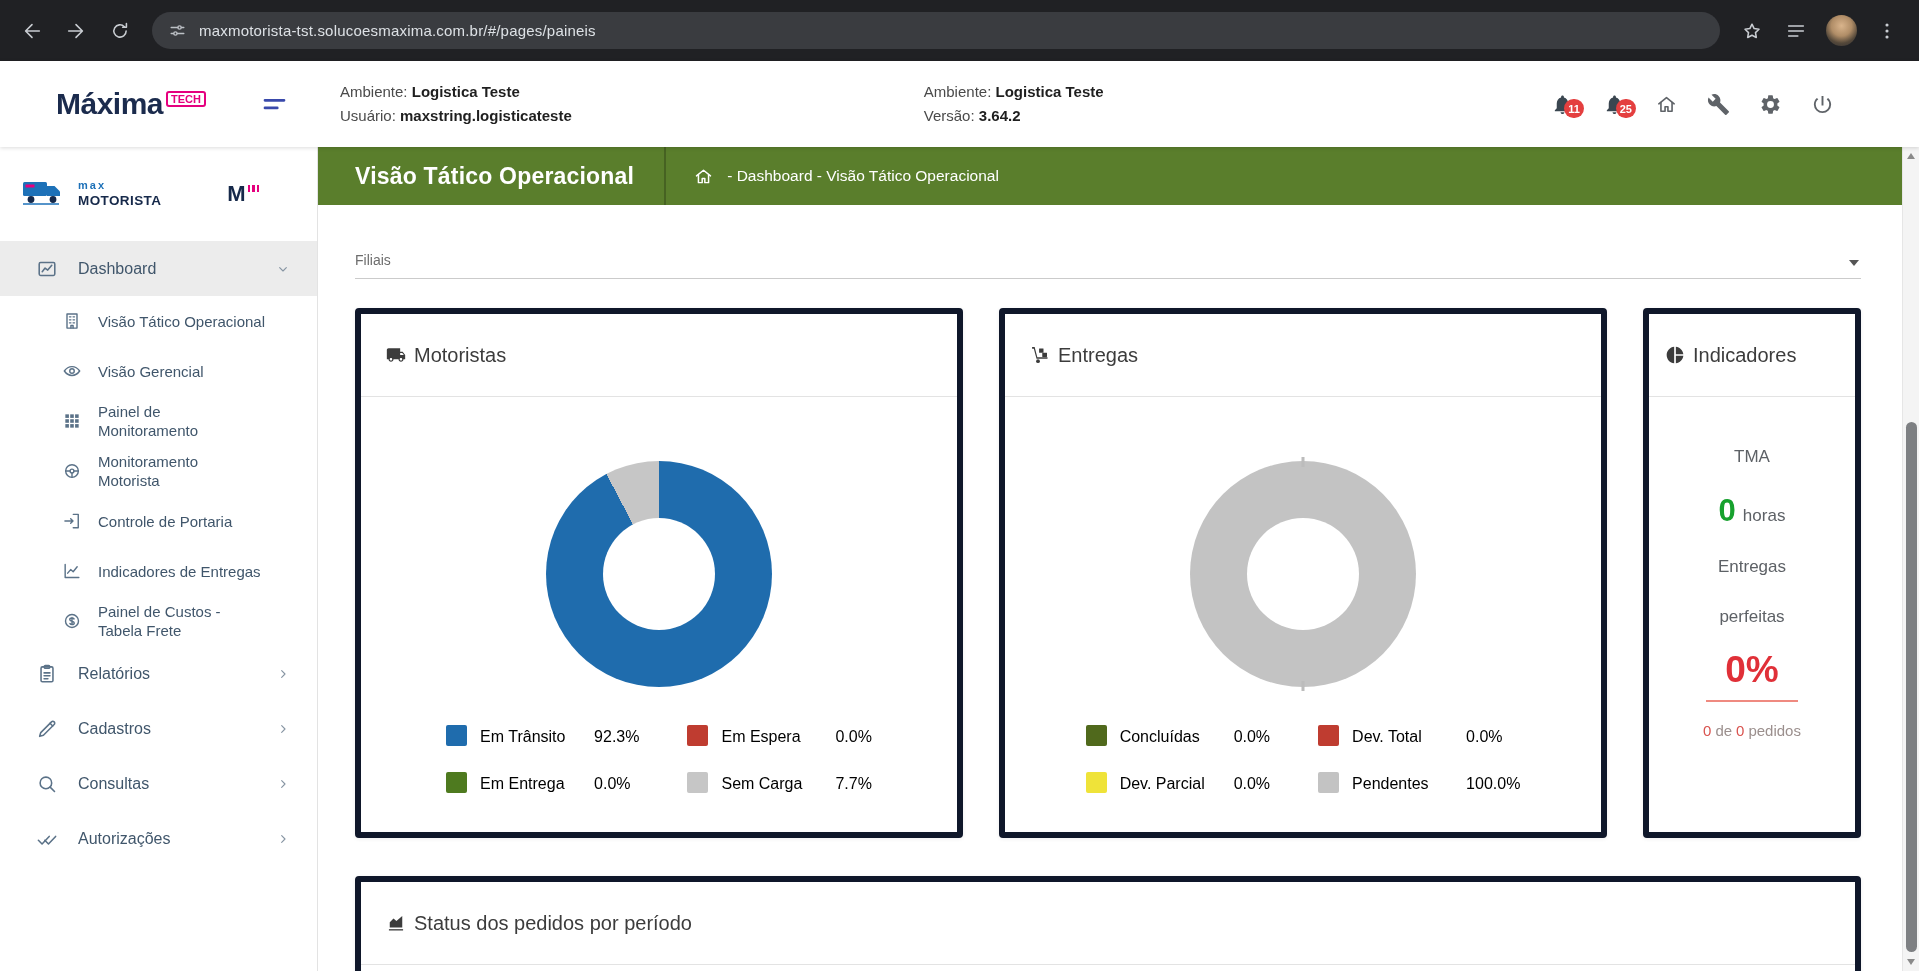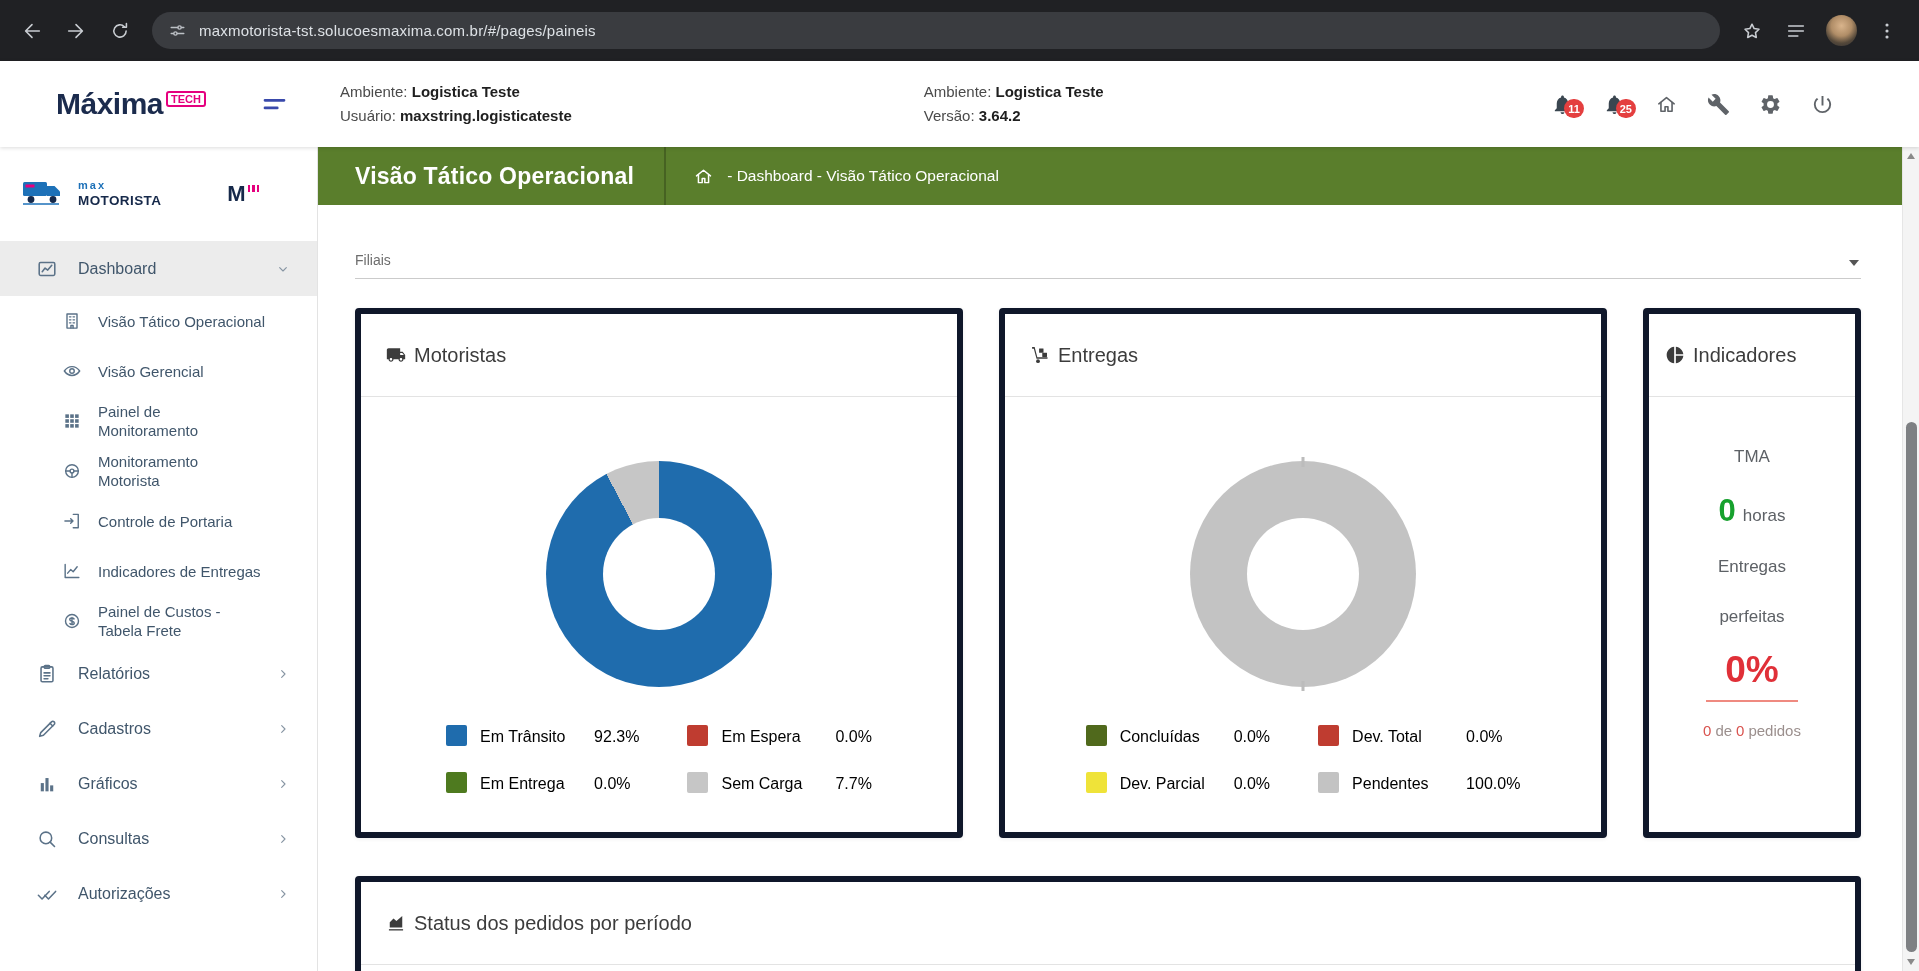--- a/index.html
+++ b/index.html
@@ -392,37 +392,20 @@
             <span class="mi-label">Cadastros</span>
             <span class="mi-chevron">
               <svg viewBox="0 0 24 24" fill="none" stroke="currentColor" stroke-width="1.7" stroke-linecap="round" stroke-linejoin="round">
                 <path d="M10 7l5 5-5 5"></path>
               </svg>
             </span>
           </div>
           <div class="menu-item parent">
             <span class="mi-icon">
               <svg viewBox="0 0 24 24" fill="none" stroke="currentColor" stroke-width="1.7" stroke-linecap="round" stroke-linejoin="round">
-                <g fill="currentColor" stroke="none">
-                  <rect x="5.2" y="11" width="3.4" height="9"></rect>
-                  <rect x="10.3" y="5.5" width="3.4" height="14.5"></rect>
-                  <rect x="15.4" y="13.5" width="3.4" height="6.5"></rect>
-                </g>
-              </svg>
-            </span>
-            <span class="mi-label">Gráficos</span>
-            <span class="mi-chevron">
-              <svg viewBox="0 0 24 24" fill="none" stroke="currentColor" stroke-width="1.7" stroke-linecap="round" stroke-linejoin="round">
-                <path d="M10 7l5 5-5 5"></path>
-              </svg>
-            </span>
-          </div>
-          <div class="menu-item parent">
-            <span class="mi-icon">
-              <svg viewBox="0 0 24 24" fill="none" stroke="currentColor" stroke-width="1.7" stroke-linecap="round" stroke-linejoin="round">
                 <circle cx="10.8" cy="10.8" r="6.3"></circle>
                 <path d="M15.4 15.4L20.2 20.2"></path>
               </svg>
             </span>
             <span class="mi-label">Consultas</span>
             <span class="mi-chevron">
               <svg viewBox="0 0 24 24" fill="none" stroke="currentColor" stroke-width="1.7" stroke-linecap="round" stroke-linejoin="round">
                 <path d="M10 7l5 5-5 5"></path>
               </svg>
             </span>

